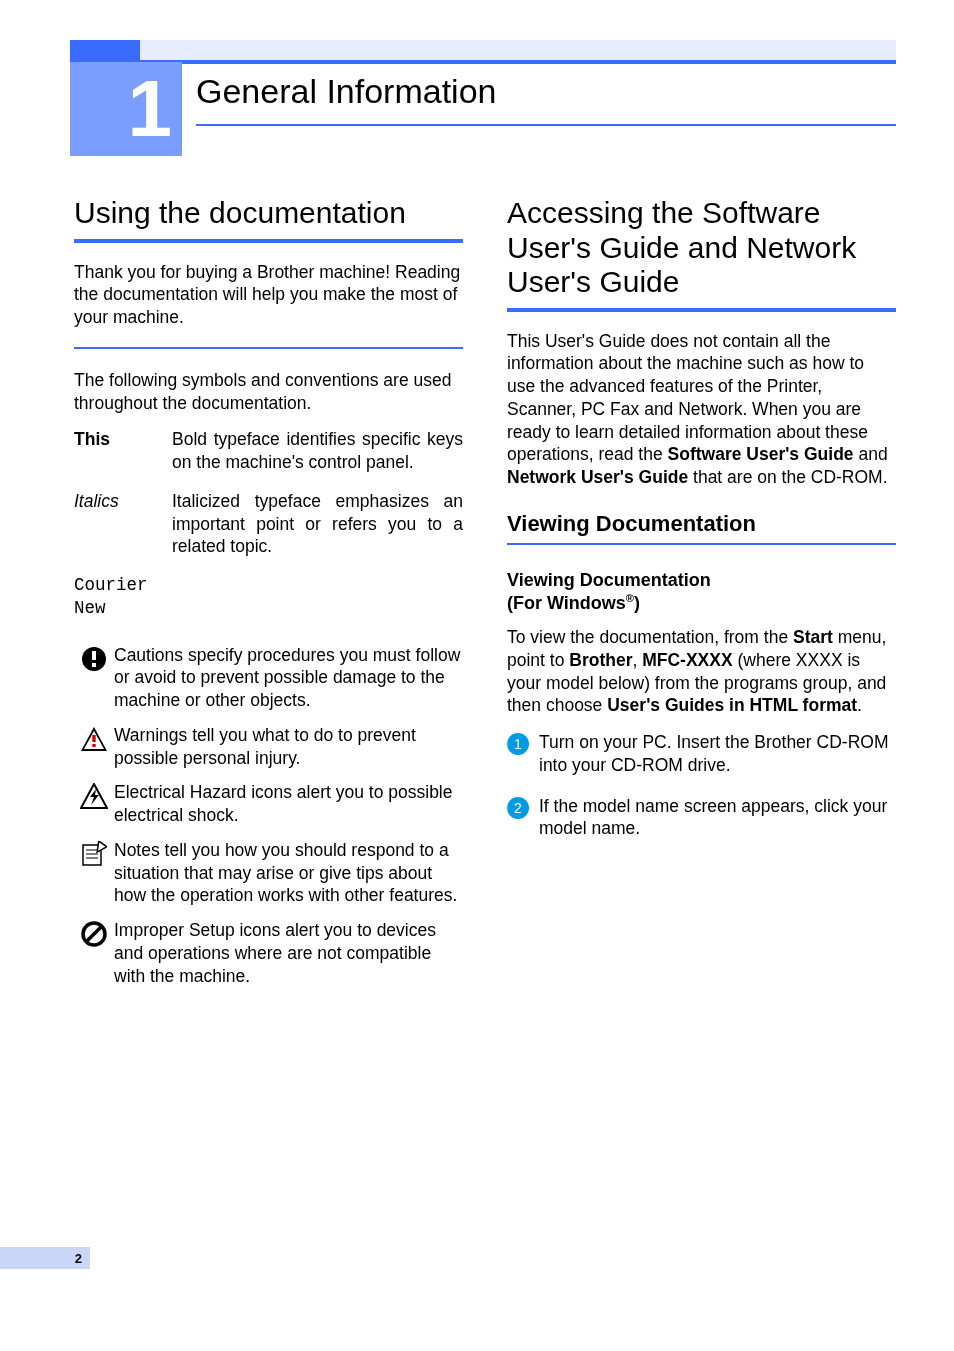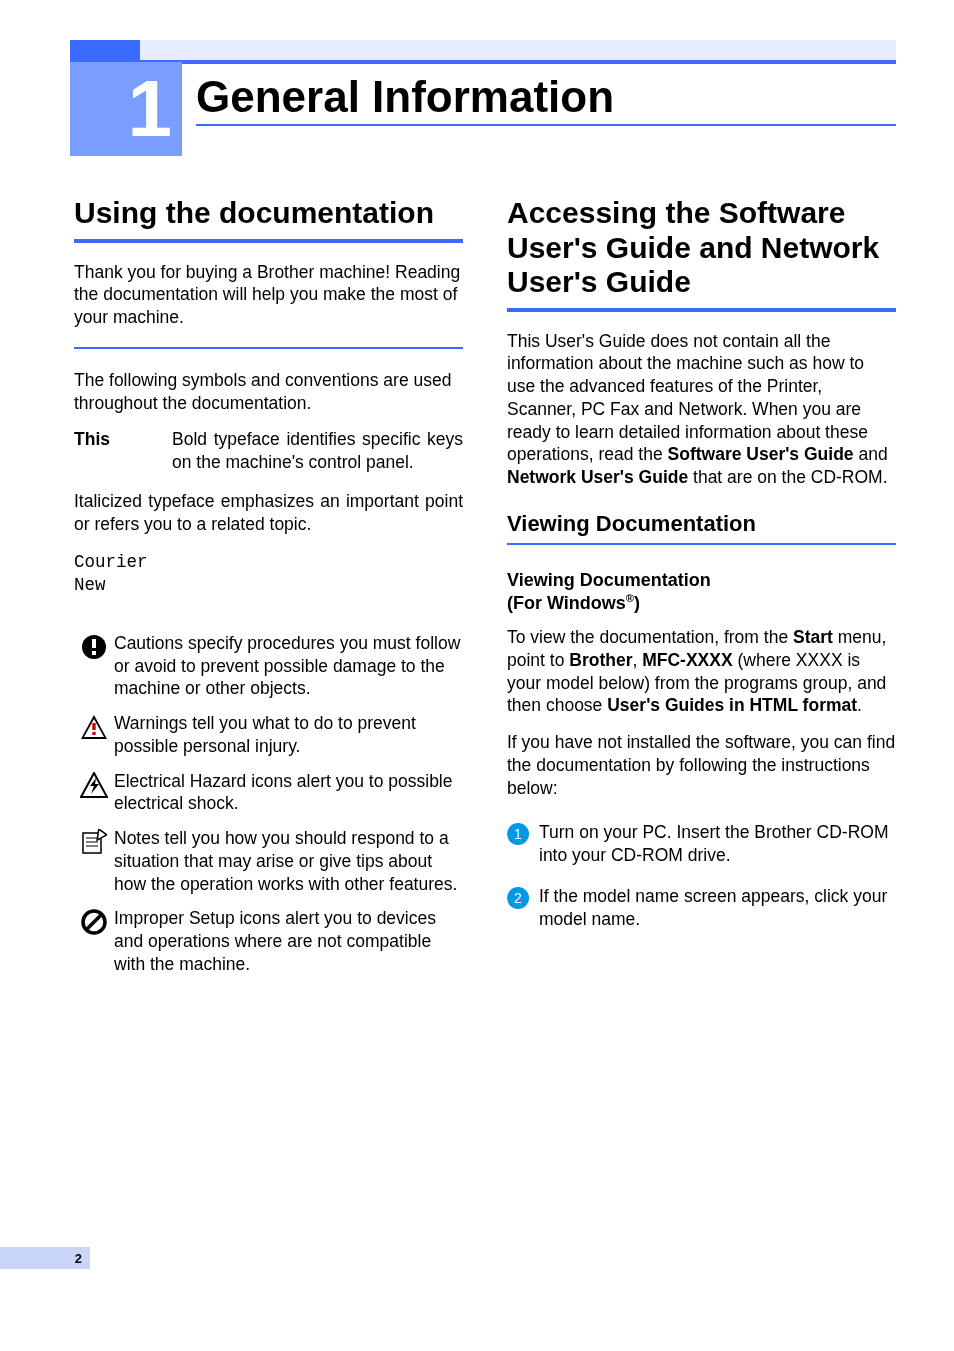--- a/index.html
+++ b/index.html
@@ -2,25 +2,25 @@
 <html><head>
 <meta charset="utf-8">
 <style>
   html,body{margin:0;padding:0;font-family:Arial,Helvetica,sans-serif;color:#000;background:#fff}
   .page{width:954px;height:1351px;position:relative;box-sizing:border-box}
   .topbar{position:absolute;left:0;right:0;top:40px;height:22px}
   .topbar .blue-box{position:absolute;left:70px;width:70px;height:22px;background:#3a6bff}
   .topbar .light-strip{position:absolute;left:140px;right:58px;height:22px;background:#e4ecfd}
   .topbar .blue-line{position:absolute;left:140px;right:58px;bottom:-2px;height:4px;background:#3a6bff}
   .chap-num{position:absolute;left:70px;top:62px;width:112px;bottom:0;height:94px;background:#799eff;color:#fff;font-size:80px;font-weight:700;text-align:right;line-height:94px;padding-right:10px;box-sizing:border-box;font-family:Arial,Helvetica,sans-serif}
-  .chap-title{position:absolute;left:196px;top:72px;font-size:44px;font-weight:700}
+  .chap-title{position:absolute;left:196px;top:72px;font-size:34px;font-weight:400}
   .chap-rule{position:absolute;left:196px;right:58px;top:124px;height:2px;background:#3a6bff}
   .columns{position:absolute;left:74px;right:58px;top:196px;display:flex;gap:44px}
   .col{flex:1;font-size:17.5px;line-height:1.3}
-  h2.sec{font-size:30px;font-weight:700;margin:0 0 6px 0;line-height:1.15}
+  h2.sec{font-size:30px;font-weight:400;margin:0 0 6px 0;line-height:1.15}
   .sec-rule{height:4px;background:#3a6bff;margin:8px 0 18px 0}
   h3.sub{font-size:22px;font-weight:700;margin:22px 0 4px 0;line-height:1.2}
   .sub-rule{height:2px;background:#3a6bff;margin:6px 0 20px 0}
   .conv-row{display:flex;margin-bottom:16px}
   .conv-term{width:92px;flex-shrink:0;padding-right:6px}
   .conv-def{flex:1;text-align:justify}
   .icon-row{display:flex;align-items:flex-start;margin-bottom:12px}
   .icon-cell{width:40px;flex-shrink:0;display:flex;justify-content:center;padding-top:2px}
   .icon-text{flex:1}
   .mono{font-family:"Courier New",monospace}
@@ -56,23 +56,24 @@
       <p style="margin:0 0 18px 0">Thank you for buying a Brother machine! Reading the documentation will help you make the most of your machine.</p>
 
       <div class="sub-rule"></div>
       <p style="margin:0 0 14px 0">The following symbols and conventions are used throughout the documentation.</p>
 
       <div class="conv-row">
         <div class="conv-term" style="font-weight:700">This</div>
         <div class="conv-def">Bold typeface identifies specific keys on the machine's control panel.</div>
       </div>
       <div class="conv-row">
+        <div class="conv-term" style="font-style:italic">Italics</div>
         <div class="conv-def">Italicized typeface emphasizes an important point or refers you to a related topic.</div>
       </div>
-      <div class="conv-row" style="margin-bottom:35px">
+      <div class="conv-row" style="margin-bottom:24px">
         <div class="conv-term mono">Courier New</div>
       </div>
 
       <div class="icon-row">
         <div class="icon-cell">
           <svg width="26" height="26" viewBox="0 0 26 26">
               <circle cx="13" cy="13" r="12" fill="#000"></circle>
               <rect x="11" y="5" width="4" height="9" fill="#fff"></rect>
               <rect x="11" y="17" width="4" height="4" fill="#fff"></rect>
             </svg>
@@ -134,21 +135,20 @@
 
       <h4 class="minor">
         <span>Viewing Documentation</span><br>
         <span>(For Windows</span><sup>®</sup><span>)</span>
       </h4>
 
       <p style="margin:0 0 14px 0">
         <span>To view the documentation, from the </span><b class="inline">Start</b><span> menu, point to </span><b class="inline">Brother</b><span>, </span><b class="inline">MFC-XXXX</b><span> (where XXXX is your model below) from the programs group, and then choose </span><b class="inline">User's Guides in HTML format</b><span>.</span>
       </p>
 
-      <p style="margin:0 0 22px 0">If you have not installed the software, you can find the documentation by following the instructions below:</p>
 
       <div class="step-row">
         <div class="step-num">
             <div class="step-circle">1</div>
           </div>
         <div class="step-text">Turn on your PC. Insert the Brother CD-ROM into your CD-ROM drive.</div>
       </div>
       <div class="step-row">
         <div class="step-num">
             <div class="step-circle">2</div>

